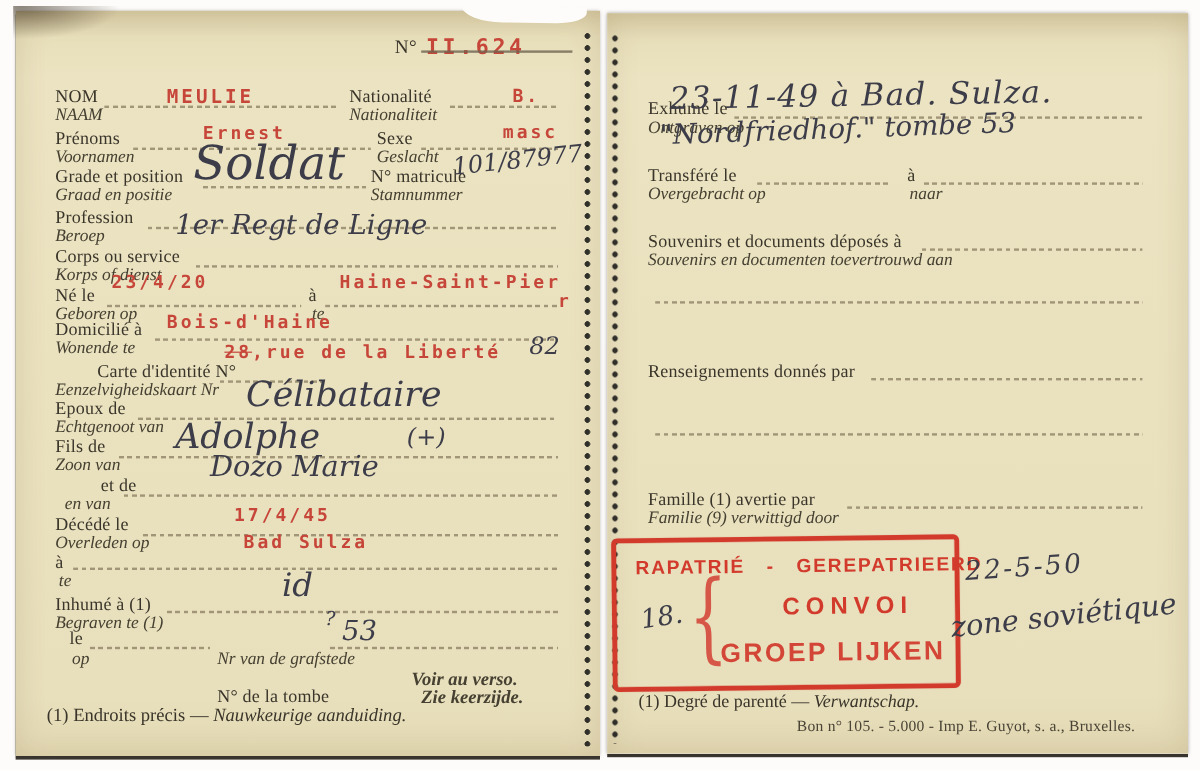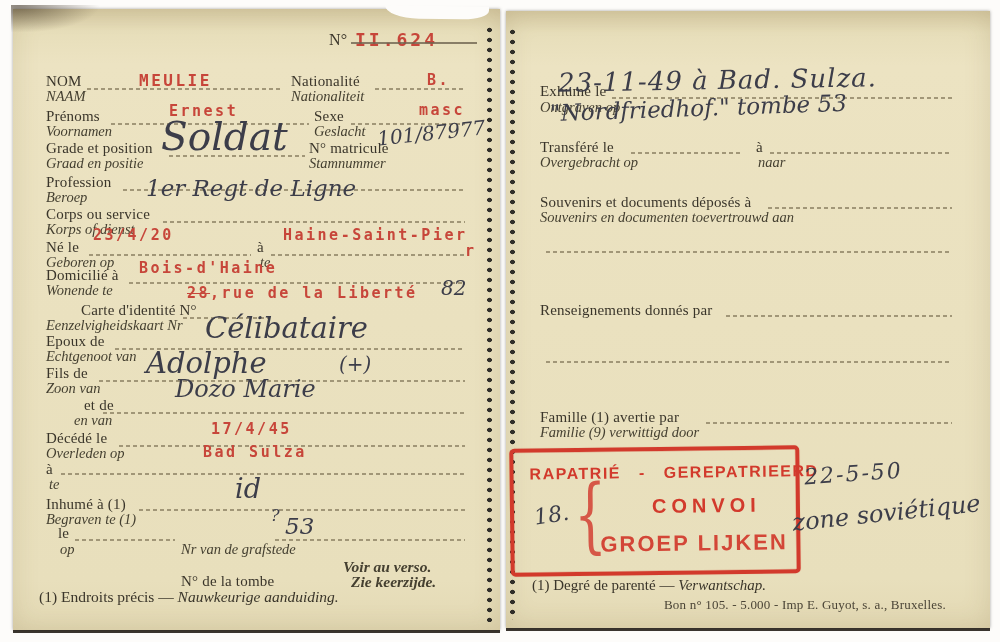--- a/index.html
+++ b/index.html
@@ -105,28 +105,28 @@
   <div class="d" style="left:102px;top:339px;width:350px;"></div>
   <span class="h" style="left:192px;top:302px;font-size:29px;">Célibataire</span>
 
   <span class="lbl" style="left:33px;top:356px;">Fils de</span>
   <span class="lbl-i" style="left:33px;top:371px;">Zoon van</span>
   <div class="d" style="left:86px;top:371px;width:366px;"></div>
   <span class="h" style="left:133px;top:337px;font-size:29px;">Adolphe</span>
   <span class="h" style="left:326px;top:343px;font-size:20px;">(+)</span>
 
   <span class="lbl" style="left:47px;top:388px;margin-left:24px;">et de</span>
-  <span class="lbl-i" style="left:61px;top:403px;">en van</span>
+  <span class="lbl-i" style="left:41px;top:403px;">en van</span>
   <div class="d" style="left:90px;top:403px;width:362px;"></div>
   <span class="h" style="left:162px;top:366px;font-size:24px;">Dozo Marie</span>
 
   <span class="lbl" style="left:33px;top:421px;">Décédé le</span>
   <span class="lbl-i" style="left:33px;top:436px;">Overleden op</span>
   <div class="d" style="left:106px;top:436px;width:346px;"></div>
-  <span class="t" style="left:198px;top:411px;">17/4/45</span>
+  <span class="t" style="left:182px;top:411px;">17/4/45</span>
   <span class="t" style="left:190px;top:434px;">Bad Sulza</span>
 
   <span class="lbl" style="left:33px;top:452px;">à</span>
   <span class="lbl-i" style="left:36px;top:467px;">te</span>
   <div class="d" style="left:48px;top:464px;width:404px;"></div>
 
   <span class="lbl" style="left:33px;top:487px;">Inhumé à (1)</span>
   <span class="lbl-i" style="left:33px;top:502px;">Begraven te (1)</span>
   <div class="d" style="left:126px;top:500px;width:326px;"></div>
   <span class="h" style="left:222px;top:464px;font-size:27px;">id</span>

